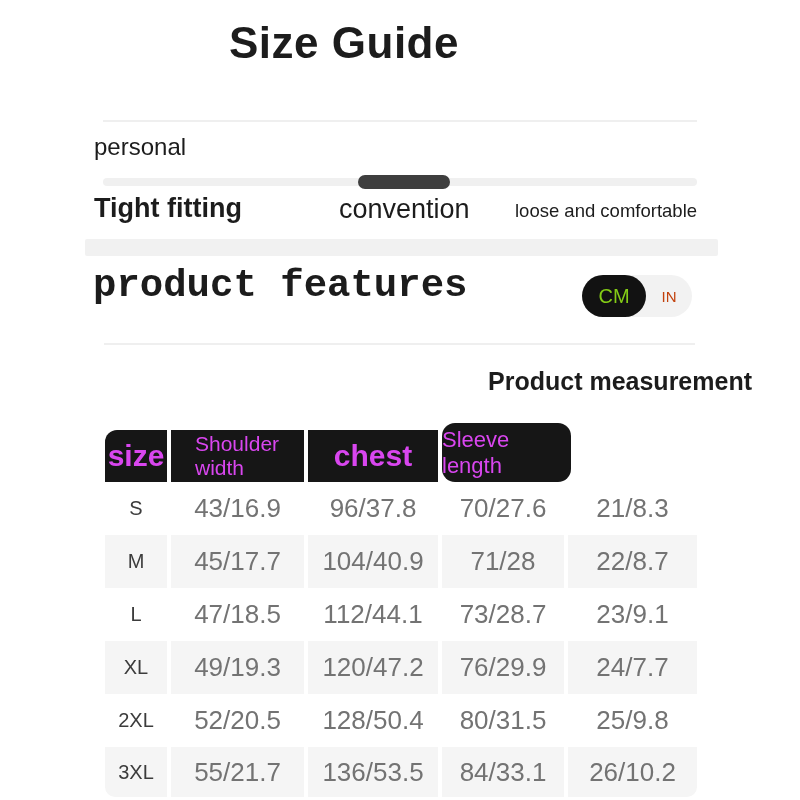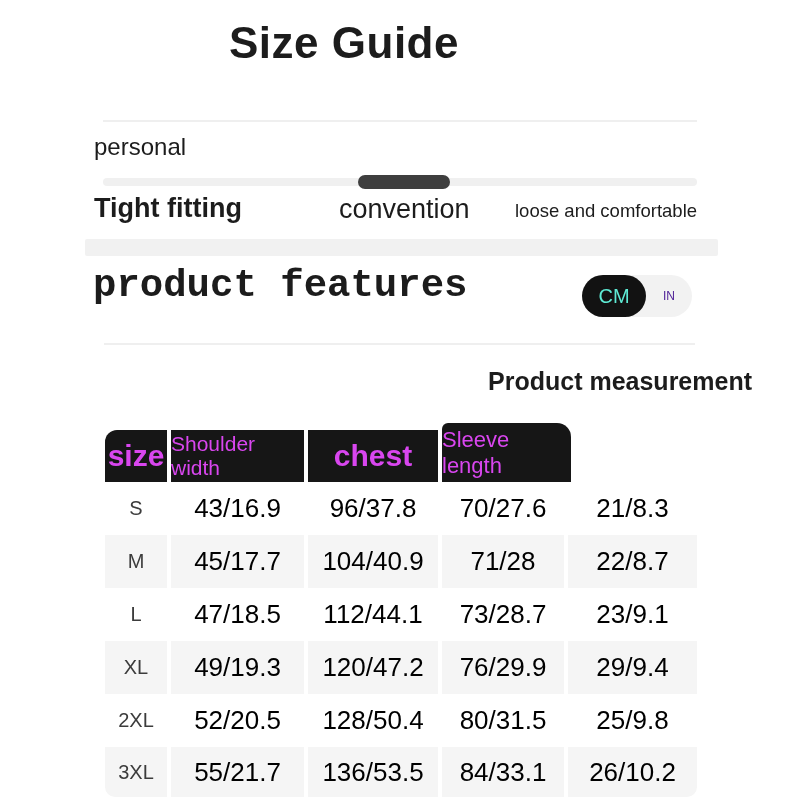--- a/index.html
+++ b/index.html
@@ -26,46 +26,46 @@
   .fit-loose { position:absolute; top:200px; left:515px; font-size:18.5px; font-weight:400; }
 
   
   .band { position:absolute; top:239px; left:85px; width:633px; height:17px;
     background:#f1f1f1; border-radius:2px; }
 
   
   .features-title { position:absolute; top:264px; left:93px; font-size:39px; font-weight:700;font-family:Liberation Mono, monospace; }
   .unit-toggle { position:absolute; top:275px; left:582px; width:110px; height:42px;
     background:#f2f2f2; border-radius:21px; display:flex; align-items:center; cursor:pointer; }
-  .unit-cm { width:64px; height:42px; background:#121212; color:#5eead4; border-radius:21px;
+  .unit-cm { width:64px; height:42px; background:#121212; color:#84cc16; border-radius:21px;
     display:flex; align-items:center; justify-content:center; font-size:20px; }
-  .unit-in { flex:1; text-align:center; color:#4c1d95; font-size:12px; }
+  .unit-in { flex:1; text-align:center; color:#c2410c; font-size:15px; }
 
   
   .measure-title { position:absolute; top:367px; left:0; width:752px; text-align:right;
     font-size:25px; font-weight:700; }
 
   
   .size-table { position:absolute; top:430px; left:105px; width:592px; }
   .thead { display:flex; height:52px; }
   .cell { box-sizing:border-box; display:flex; align-items:center; justify-content:center; }
   .c0 { width:66px; } .c1 { width:137px; } .c2 { width:134px; } .c3 { width:126px; } .c4 { width:129px; }
   .gap { border-right:4px solid #ffffff; }
   .th { background:#161616; color:#d946ef; }
   .th.c0 { border-top-left-radius:12px; font-size:30px; font-weight:700; }
-  .th.c1 { font-size:21px; font-weight:400; }
+  .th.c1 { font-size:21px; font-weight:400;padding-left:24px; }
   .th.c2, .th.c3 { font-size:30px; font-weight:700; }
   .th.c4 { margin-top:-7px; height:59px; font-size:22px; font-weight:400;
-    border-top-left-radius:6px; border-top-right-radius:14px; }
+    border-top-left-radius:6px; border-top-right-radius:14px;border-radius:13px; }
   .trow { display:flex; height:53px; }
   .trow.odd  { background:#ffffff; }
   .trow.even { background:#f5f5f5; }
   .trow.last { height:50px; border-bottom-left-radius:10px; border-bottom-right-radius:10px; }
   .td-size { font-size:20px; color:#3c3c3c; }
-  .td-val  { font-size:26px; color:#000000; font-weight:500; }
+  .td-val  { font-size:26px; color:#737373; font-weight:500; }
 </style>
 </head>
 <body>
 
 <div class="canvas">
 
   <div class="page-title">Size Guide</div>
 
   <div class="rule rule-1"></div>
 
@@ -123,21 +123,21 @@
       <div class="cell td-val c2 gap">112/44.1</div>
       <div class="cell td-val c3 gap">73/28.7</div>
       <div class="cell td-val c4">23/9.1</div>
     </div>
 
     <div class="trow even">
       <div class="cell td-size c0 gap">XL</div>
       <div class="cell td-val c1 gap">49/19.3</div>
       <div class="cell td-val c2 gap">120/47.2</div>
       <div class="cell td-val c3 gap">76/29.9</div>
-      <div class="cell td-val c4">29/9.4</div>
+      <div class="cell td-val c4">24/7.7</div>
     </div>
 
     <div class="trow odd">
       <div class="cell td-size c0 gap">2XL</div>
       <div class="cell td-val c1 gap">52/20.5</div>
       <div class="cell td-val c2 gap">128/50.4</div>
       <div class="cell td-val c3 gap">80/31.5</div>
       <div class="cell td-val c4">25/9.8</div>
     </div>
 

